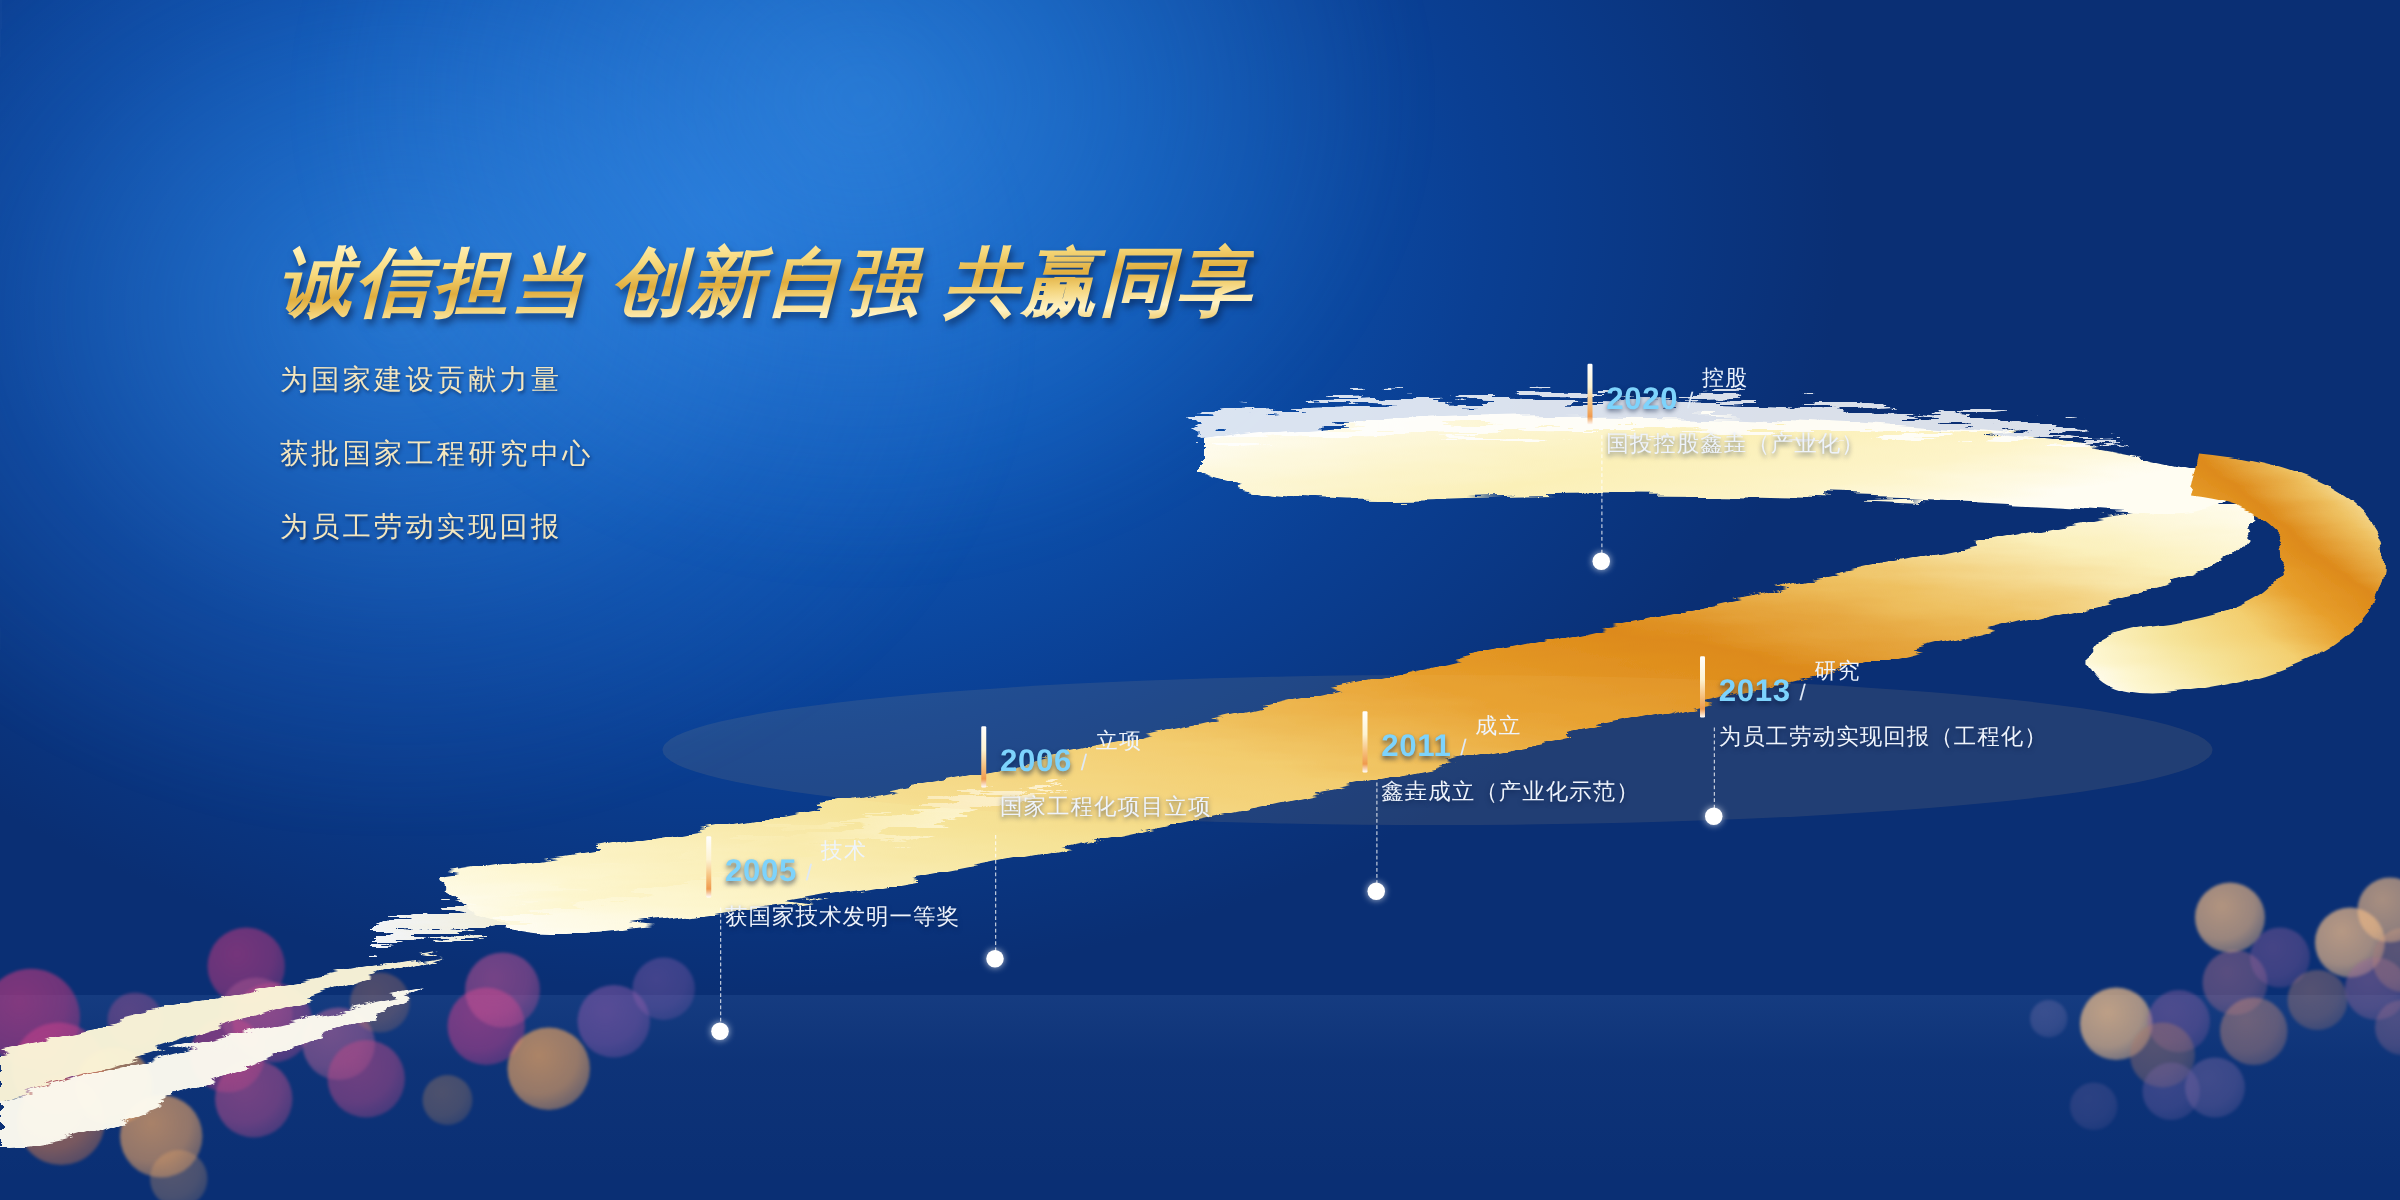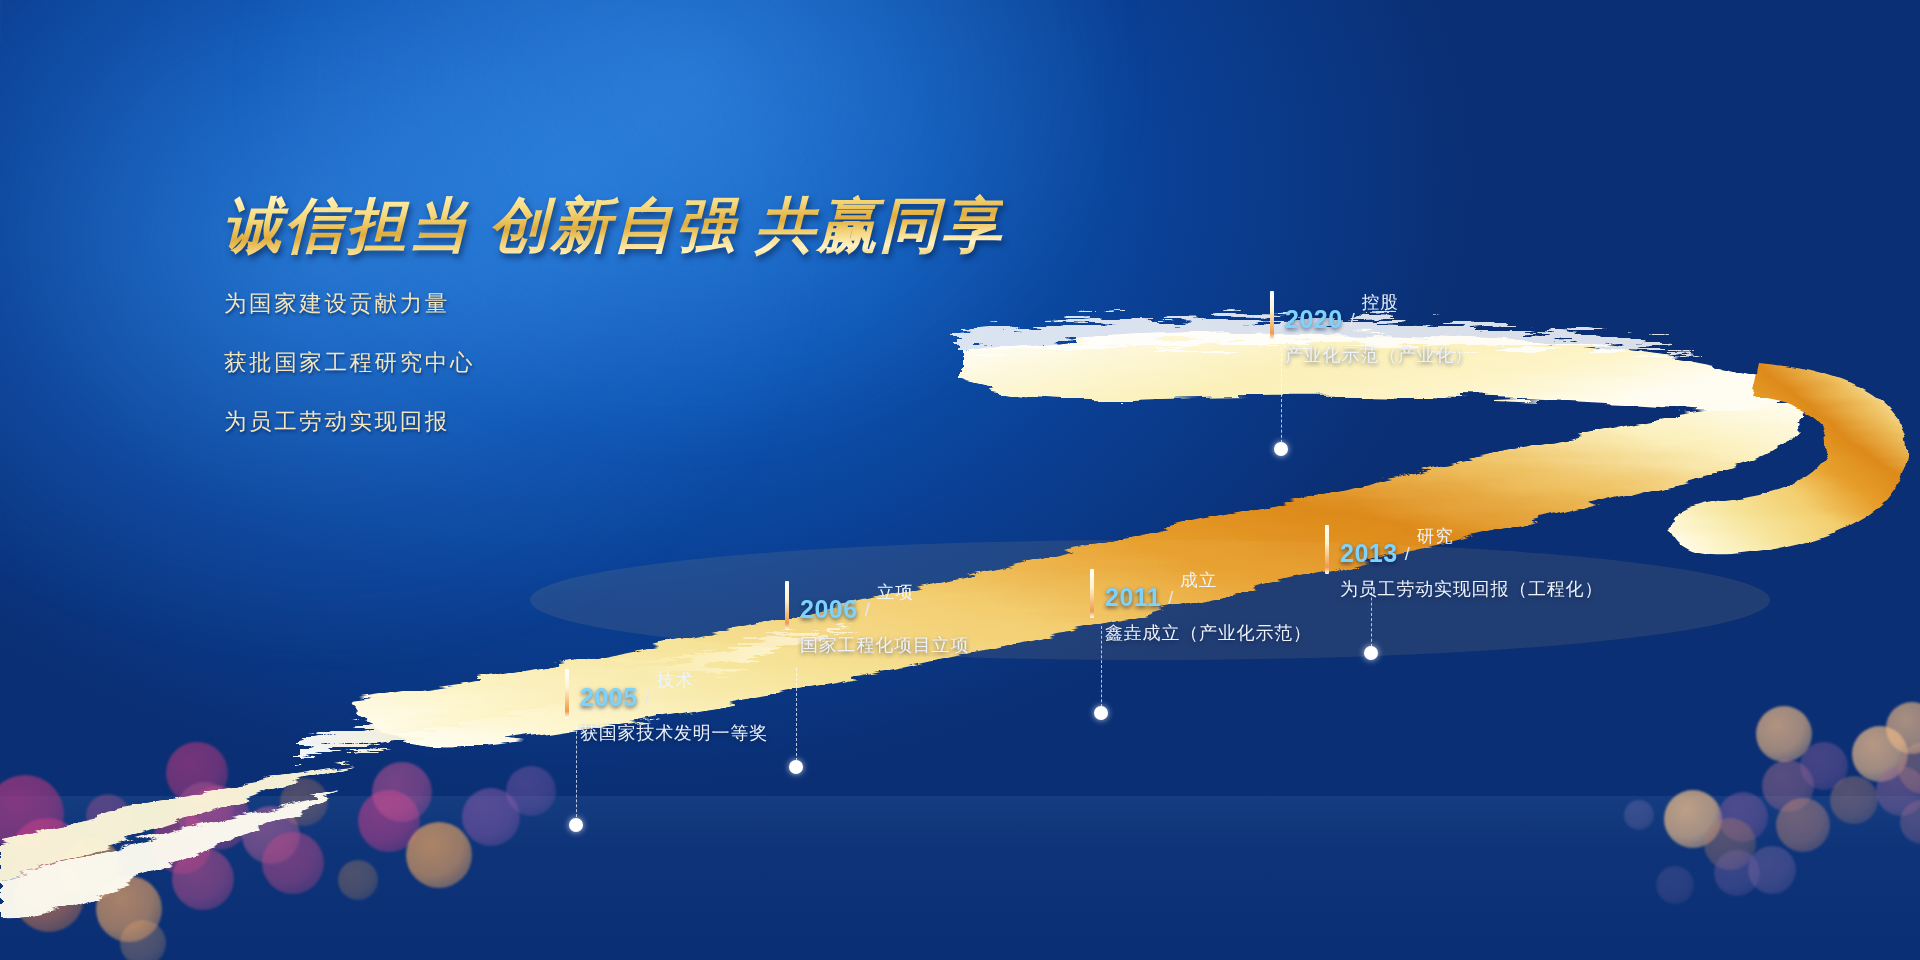--- a/index.html
+++ b/index.html
@@ -290,37 +290,37 @@
         <div class="tl-head">
           <div class="tl-bar"></div>
           <span class="tl-year">2011</span>
           <span class="tl-slash">/</span>
           <span class="tl-tag">成立</span>
         </div>
         <div class="tl-desc">鑫垚成立（产业化示范）</div>
       </div>
       <div class="tl-leader" style="left: 1101px; top: 626px; height: 86px;"></div>
       <div class="tl-dot" style="left: 1094px; top: 706px;"></div>
-      <div class="tl-item" style="left: 1340px; top: 524px;">
+      <div class="tl-item" style="left: 1375px; top: 524px;">
         <div class="tl-head">
           <div class="tl-bar"></div>
           <span class="tl-year">2013</span>
           <span class="tl-slash">/</span>
           <span class="tl-tag">研究</span>
         </div>
         <div class="tl-desc">为员工劳动实现回报（工程化）</div>
       </div>
       <div class="tl-leader" style="left: 1371px; top: 582px; height: 70px;"></div>
       <div class="tl-dot" style="left: 1364px; top: 646px;"></div>
       <div class="tl-item" style="left: 1285px; top: 290px;">
         <div class="tl-head">
           <div class="tl-bar"></div>
           <span class="tl-year">2020</span>
           <span class="tl-slash">/</span>
           <span class="tl-tag">控股</span>
         </div>
-        <div class="tl-desc">产业化示范（产业化）</div>
+        <div class="tl-desc">国投控股鑫垚（产业化）</div>
       </div>
       <div class="tl-leader" style="left: 1281px; top: 348px; height: 100px;"></div>
       <div class="tl-dot" style="left: 1274px; top: 442px;"></div>
     </div>
 
 </div>
 
 </body></html>

